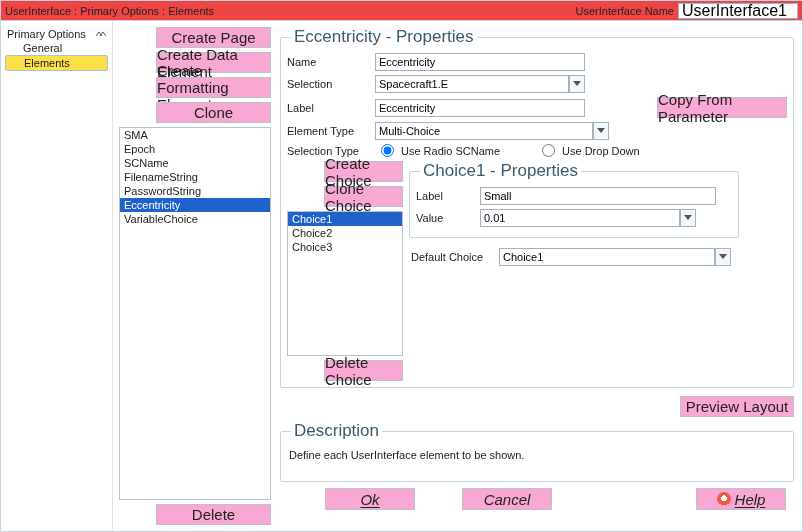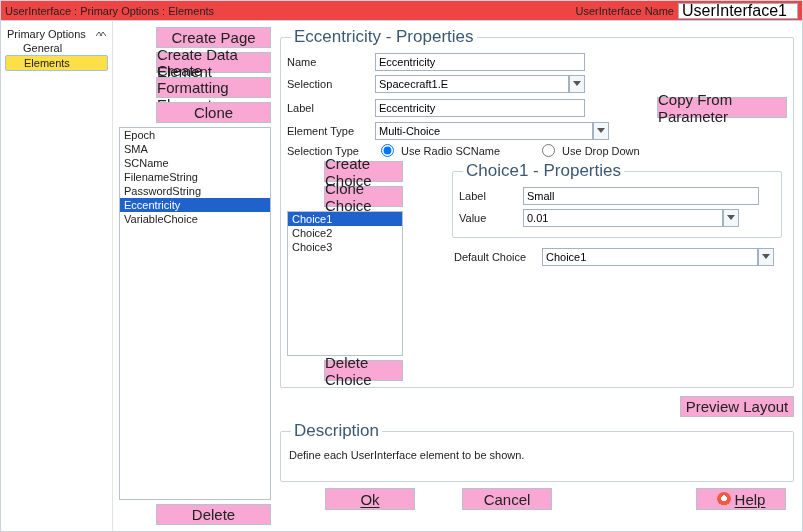--- a/index.html
+++ b/index.html
@@ -82,28 +82,28 @@
   input[type=radio] { margin:0 3px 0 6px; cursor:pointer; }
   .secondary-left {
     width:116px; display:flex; flex-direction:column; gap:4px;
   }
   .choices-row { display:flex; gap:6px; margin-top:4px; height:220px; }
   .choice-listbox {
     flex:1; border:1px solid #b7c2cf; background:#fff; overflow:auto; margin-top:auto;
   }
   .choice-listbox .item { padding:1px 4px; cursor:pointer; }
   .choice-listbox .item.selected { background:#1f62cc; color:#fff; }
-  .choice-props-wrap { width:330px; display:flex; flex-direction:column; gap:10px;margin-left:43px; }
+  .choice-props-wrap { width:330px; display:flex; flex-direction:column; gap:10px; }
   .choice-props .form-row label.k { width:60px; }
   .preview-row { display:flex; justify-content:flex-end; margin:8px 0 4px 0; }
   .preview-row .btn { width:114px; }
   .description-field { font-size:11px; }
   
   .footer {
-    height:34px; display:flex; align-items:center; justify-content:space-between; padding:0 8px;
+    height:34px; display:flex; align-items:center; justify-content:space-between; padding:0 8px;font-style:italic;
   }
   .footer-left { display:flex; gap:10px; }
   .footer .btn { width:90px; height:22px; }
   .help-btn { display:flex; align-items:center; gap:4px; }
   .help-icon {
     width:14px; height:14px; border-radius:50%; background:radial-gradient(circle at 50% 45%, #fff 0 3px, #f15a40 3px 7px, transparent 7px);
     position:relative;
   }
   .help-icon::before, .help-icon::after {
     content:""; position:absolute; background:#fff;
@@ -138,22 +138,22 @@
       <div class="node">General</div>
       <div class="node selected">Elements</div>
     </div>
 
     <div class="middle">
       <div class="btn">Create Page</div>
       <div class="btn">Create Data Element</div>
       <div class="btn">Create Formatting Element</div>
       <div class="btn">Clone</div>
       <div class="listbox">
+        <div class="item">SMA</div>
         <div class="item">Epoch</div>
-        <div class="item">SMA</div>
         <div class="item">SCName</div>
         <div class="item">FilenameString</div>
         <div class="item">PasswordString</div>
         <div class="item selected">Eccentricity</div>
         <div class="item">VariableChoice</div>
       </div>
       <div class="btn">Delete</div>
     </div>
 
     <div class="right">

